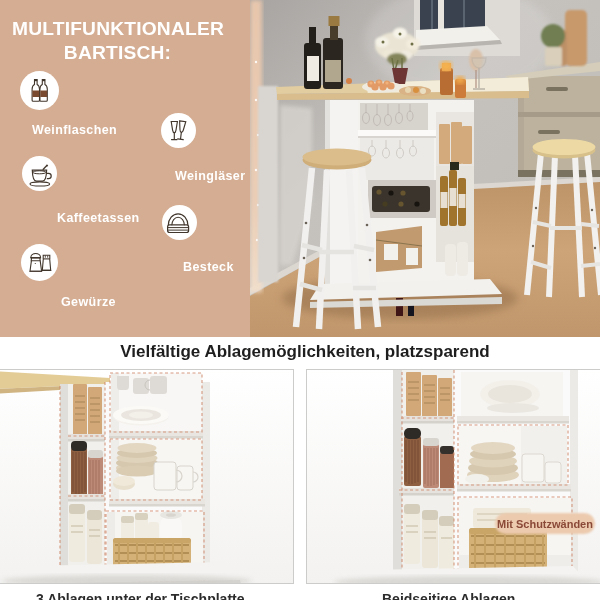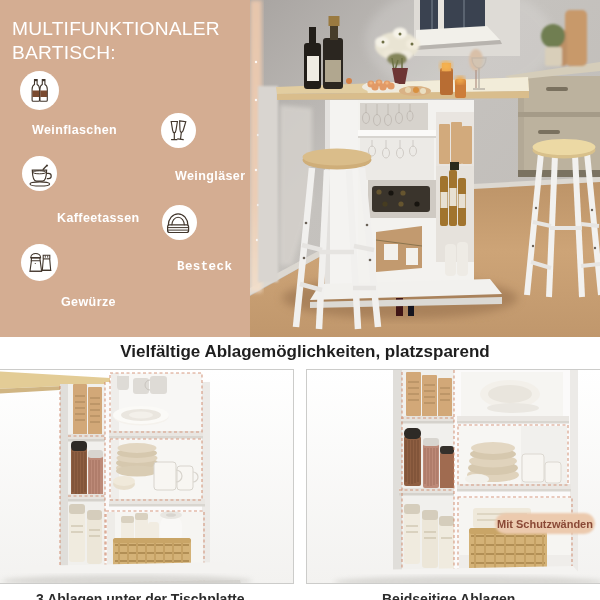--- a/index.html
+++ b/index.html
@@ -1,21 +1,21 @@
 <!DOCTYPE html>
 <html><head>
 <meta charset="utf-8">
 <style>
   html,body{margin:0;padding:0;}
   body{width:600px;height:600px;overflow:hidden;background:#fff;
        font-family:"Liberation Sans", sans-serif;position:relative;}
   .abs{position:absolute;}
   #tan{left:0;top:0;width:250px;height:337px;background:#d4ad92;}
-  #head{left:12px;top:17px;width:211px;color:#fff;font-weight:normal;
-        font-size:19.2px;line-height:23.5px;text-align:left;letter-spacing:.2px;}
+  #head{left:12px;top:17px;width:211px;color:#fff;font-weight:bold;
+        font-size:19.2px;line-height:23.5px;text-align:center;letter-spacing:.2px;}
   .circ{border-radius:50%;background:#fff;}
   .lbl{color:#fff;font-weight:bold;font-size:12.5px;letter-spacing:.4px;white-space:nowrap;margin-left:29px;}
   #midtitle{left:5px;top:342px;width:600px;text-align:center;color:#1e1e1e;
             font-weight:bold;font-size:17px;letter-spacing:0px;}
   .panel{top:369px;height:213px;border:1px solid #ccccca;background:#fff;overflow:hidden;}
   #pl{left:-8px;width:301px;border-left:none;}
   #pr{left:306px;width:302px;border-right:none;}
   .cap{top:591px;color:#2c2c2c;font-weight:bold;font-size:14px;white-space:nowrap;}
 </style>
 </head>
@@ -80,21 +80,21 @@
     <path d="M9.8 20.3 a6.3 8 0 0 1 12.6 0" stroke-width="1.05"></path>
     <rect x="5.6" y="19.9" width="21" height="7.6" rx="2"></rect>
     <path d="M6 22.6 h20.2 M6 25.1 h20.2" stroke-width="1"></path>
   </g>
 </svg>
 
 <div class="abs lbl" style="left:3px;top:123px;">Weinflaschen</div>
 <div class="abs lbl" style="left:4px;top:211px;padding-left:24px;">Kaffeetassen</div>
 <div class="abs lbl" style="left:32px;top:294.5px;">Gewürze</div>
 <div class="abs lbl" style="left:146px;top:169px;text-align:center;">Weingläser</div>
-<div class="abs lbl" style="left:148px;top:260px;font-family:Liberation Mono, monospace;">Besteck</div>
+<div class="abs lbl" style="left:154px;top:260px;">Besteck</div>
 
 <svg class="abs" style="left:250px;top:0;" width="350" height="337" viewBox="0 0 350 337">
   <defs>
     <linearGradient id="wall" x1="0" y1="0" x2="1" y2="1">
       <stop offset="0" stop-color="#a8a4a1"></stop>
       <stop offset=".4" stop-color="#c5c2be"></stop>
       <stop offset="1" stop-color="#bfbbb7"></stop>
     </linearGradient>
     <linearGradient id="floor" x1="0" y1="0" x2="0" y2="1">
       <stop offset="0" stop-color="#bd9468"></stop>

